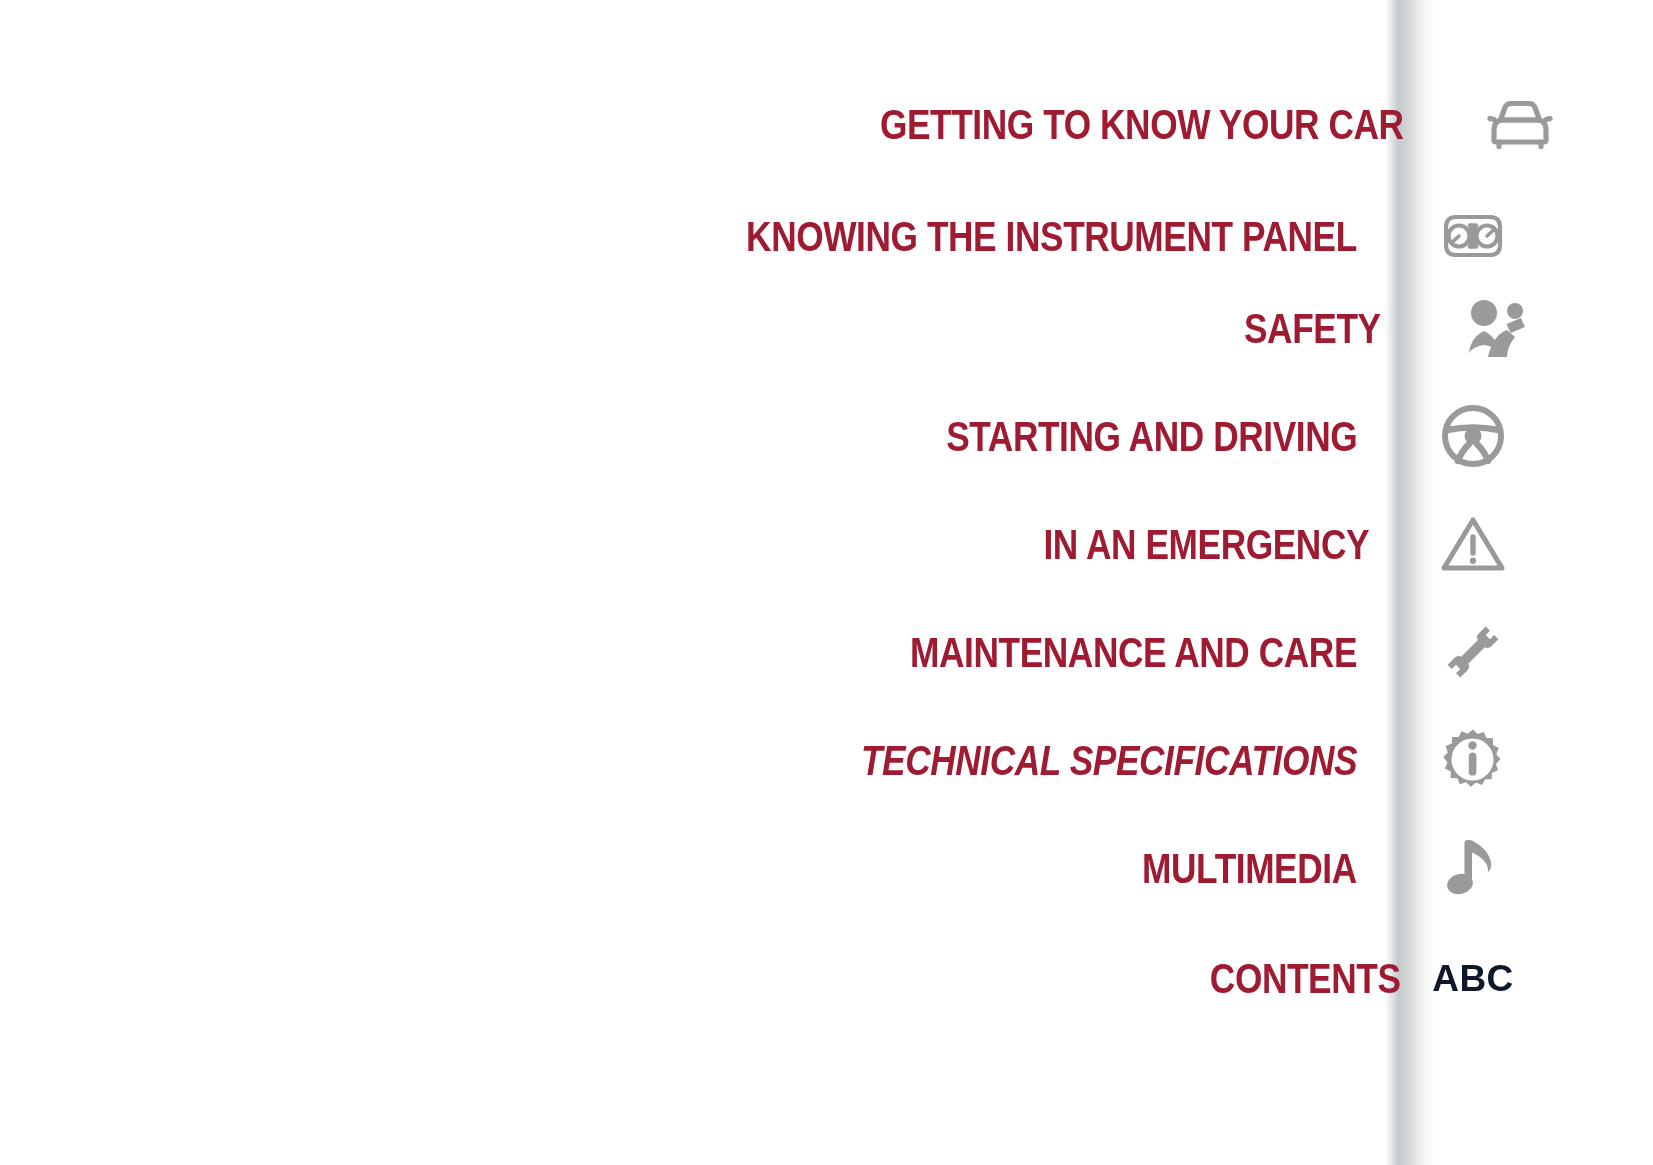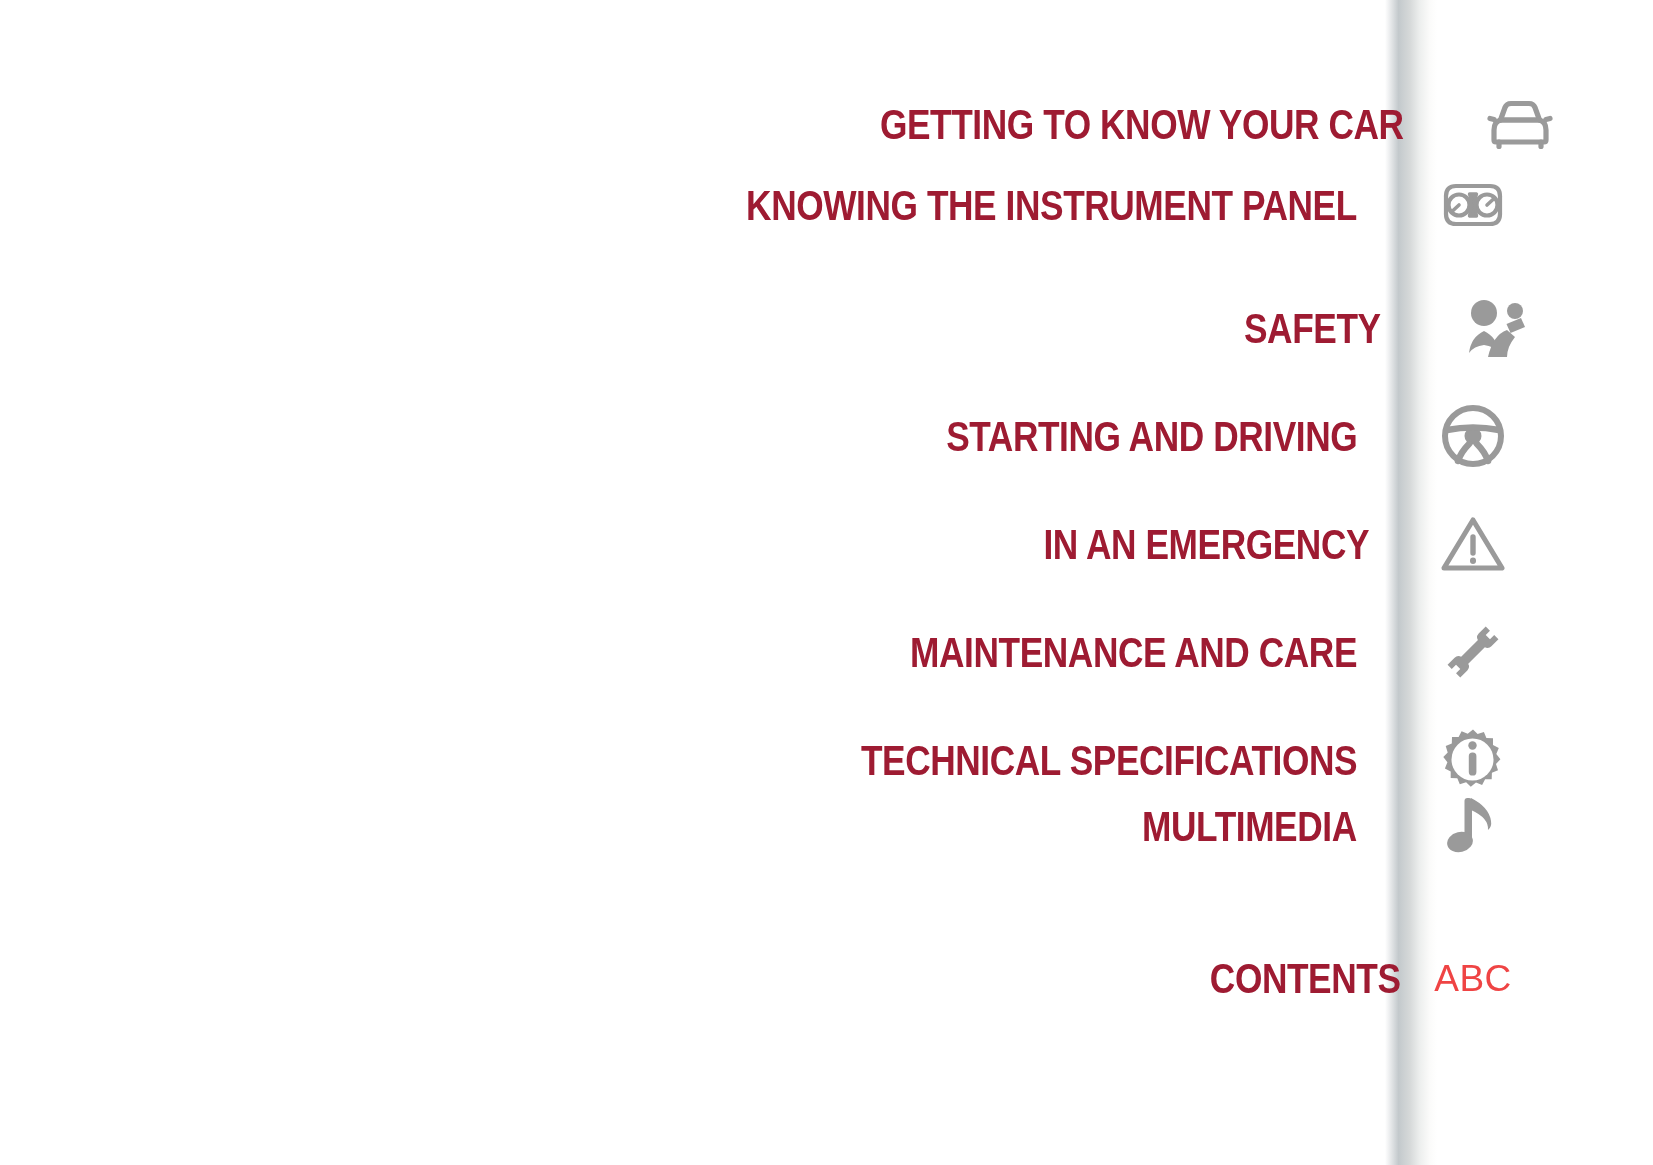--- a/index.html
+++ b/index.html
@@ -82,23 +82,23 @@
     display: flex;
     align-items: center;
     justify-content: center;
   }
 
   .row-icon svg {
     display: block;
   }
 
   .abc-text {
-    color: #ef4444;
+    color: #0f172a;
     font-family: "Liberation Sans", sans-serif;
-    font-weight: normal;
+    font-weight: bold;
     font-size: 37px;
     letter-spacing: 0.5px;
     line-height: 1;
   }
 </style>
 </head>
 <body>
 
 <div id="page">
 
@@ -114,21 +114,21 @@
           <path d="M16.5 23 Q10 25 10 33 L10 43 Q10 45 12 45 L60 45 Q62 45 62 43 L62 33 Q62 25 55.5 23 Z"></path>
           <path d="M16.5 23 L55.5 23"></path>
           <path d="M10 22.5 L6 21.5"></path>
           <path d="M62 22.5 L66 21.5"></path>
           <path d="M15 45 L15 49.5"></path>
           <path d="M57 45 L57 49.5"></path>
         </svg>
       </div>
     </div>
 
-    <div class="row" style="top:151px;">
+    <div class="row" style="top:182px;">
       <div class="row-label">KNOWING THE INSTRUMENT PANEL</div>
       <div class="row-icon">
         <svg width="72" height="50" viewBox="0 0 72 50" fill="none" stroke="#9A9A9A" stroke-width="4.2" stroke-linecap="round" stroke-linejoin="round">
           <path d="M9 16 Q9 6 19 6 L53 6 Q63 6 63 16"></path>
           <path d="M9 34 Q9 44 19 44 L53 44 Q63 44 63 34"></path>
           <path d="M9 16 L9 34"></path>
           <path d="M63 16 L63 34"></path>
           <circle cx="22" cy="25" r="10.5"></circle>
           <path d="M22 25 L15.5 31" stroke-width="3.6"></path>
           <circle cx="50" cy="25" r="10.5"></circle>
@@ -181,40 +181,40 @@
         <svg width="62" height="62" viewBox="0 0 62 62" fill="#9A9A9A" stroke="none">
           <g transform="rotate(45 31 31)">
             <rect x="26" y="12" width="10" height="38" rx="2"></rect>
             <path d="M22 14 L22 4 L28 4 L28 10 L34 10 L34 4 L40 4 L40 14 Q40 20 31 20 Q22 20 22 14 Z"></path>
             <path d="M22 48 L22 58 L28 58 L28 52 L34 52 L34 58 L40 58 L40 48 Q40 42 31 42 Q22 42 22 48 Z"></path>
           </g>
         </svg>
       </div>
     </div>
 
-    <div class="row" style="top:706px;">
+    <div class="row" style="top:706px;font-style:italic;">
       <div class="row-label">TECHNICAL SPECIFICATIONS</div>
       <div class="row-icon">
         <svg width="64" height="64" viewBox="0 0 64 64" fill="#9A9A9A" stroke="none">
           <path d="M32 1.5
                    L36.6 6.0 L42.9 4.0 L45.4 10.1 L52.0 10.3 L52.0 16.9
                    L57.8 19.9 L55.3 26.0 L59.4 31.2 L55.0 35.9 L57.0 42.2
                    L50.9 44.7 L50.7 51.3 L44.1 51.3 L41.1 57.1 L35.0 54.6
                    L29.8 58.7 L25.1 54.3 L18.8 56.3 L16.3 50.2 L9.7 50.0
                    L9.7 43.4 L3.9 40.4 L6.4 34.3 L2.3 29.1 L6.7 24.4
                    L4.7 18.1 L10.8 15.6 L11.0 9.0 L17.6 9.0 L20.6 3.2
                    L26.7 5.7 Z"></path>
           <circle cx="31.5" cy="31.5" r="21" fill="#ffffff"></circle>
           <circle cx="31.5" cy="17.5" r="4.2"></circle>
           <rect x="27.8" y="24.5" width="7.6" height="23" rx="3.6"></rect>
         </svg>
       </div>
     </div>
 
-    <div class="row" style="top:772px;">
+    <div class="row" style="top:814px;">
       <div class="row-label">MULTIMEDIA</div>
       <div class="row-icon">
         <svg width="52" height="64" viewBox="0 0 52 64" fill="#9A9A9A" stroke="none">
           <path d="M24 4 Q42 13 44 27 Q45 33 41 36 Q42 24 24 16 Z"></path>
           <rect x="17.5" y="4" width="7.5" height="42" rx="3"></rect>
           <ellipse cx="13" cy="48" rx="13" ry="10" transform="rotate(-13 13 48)"></ellipse>
         </svg>
       </div>
     </div>
 

